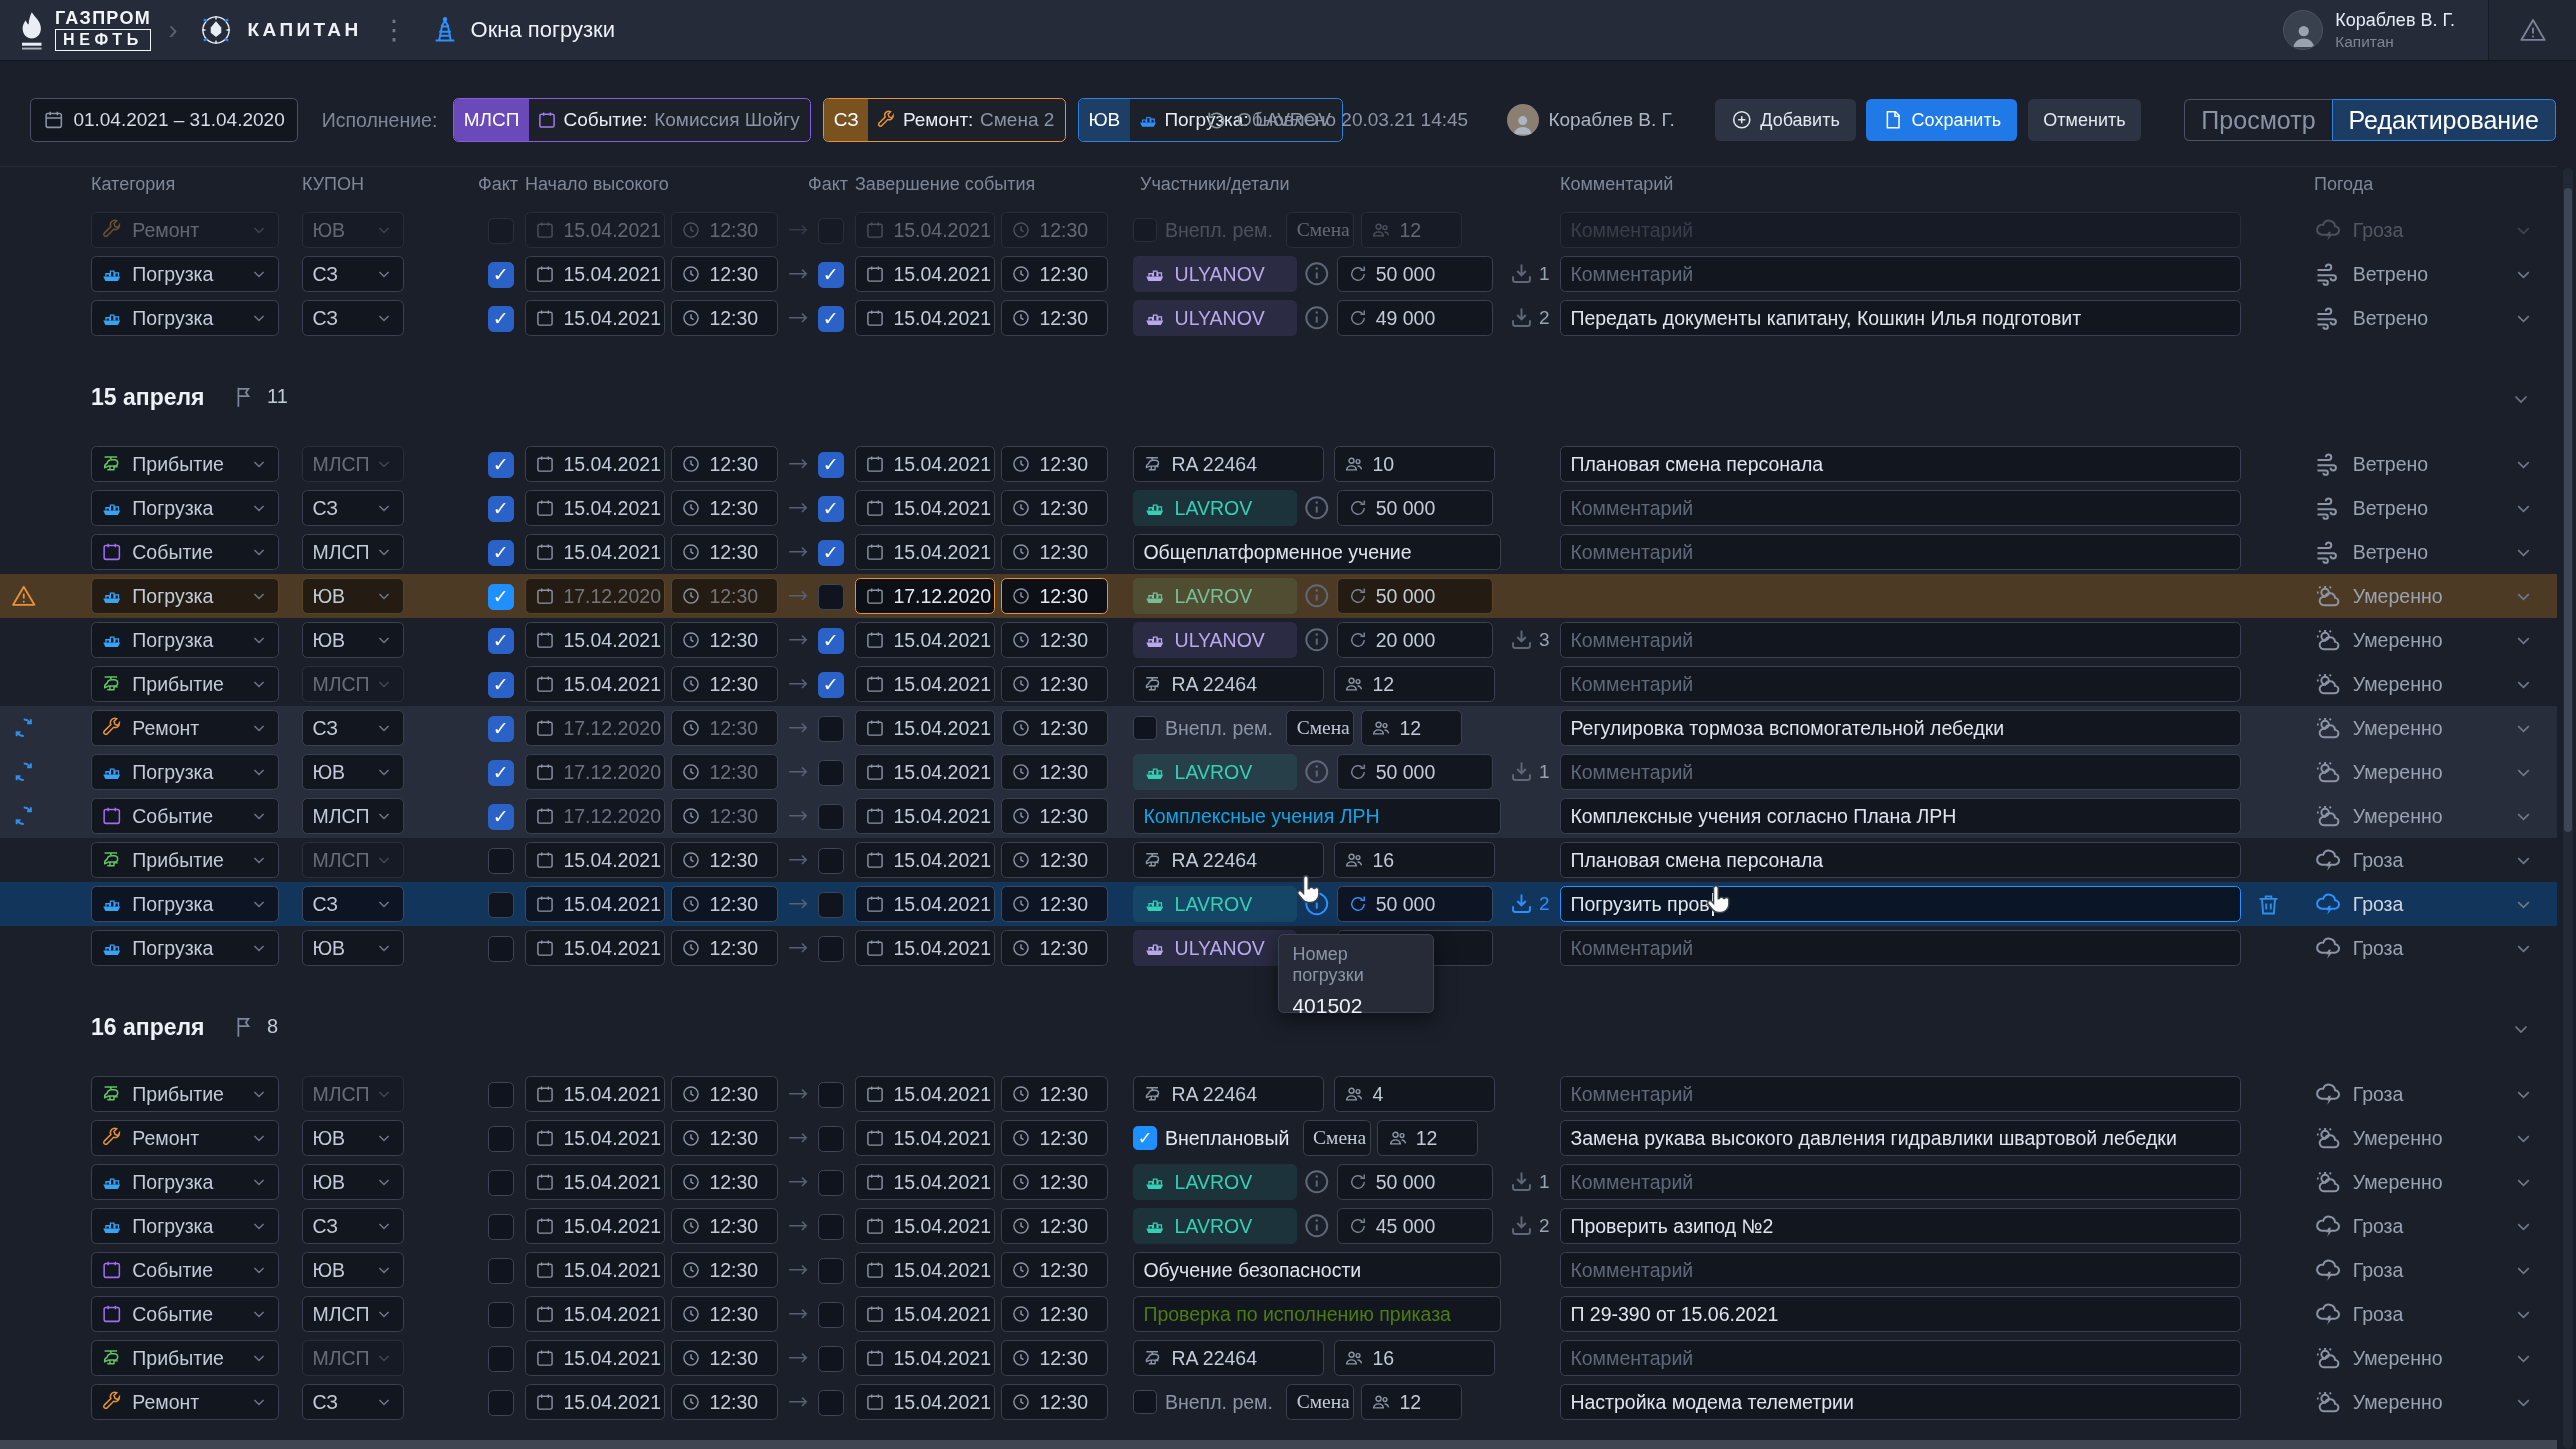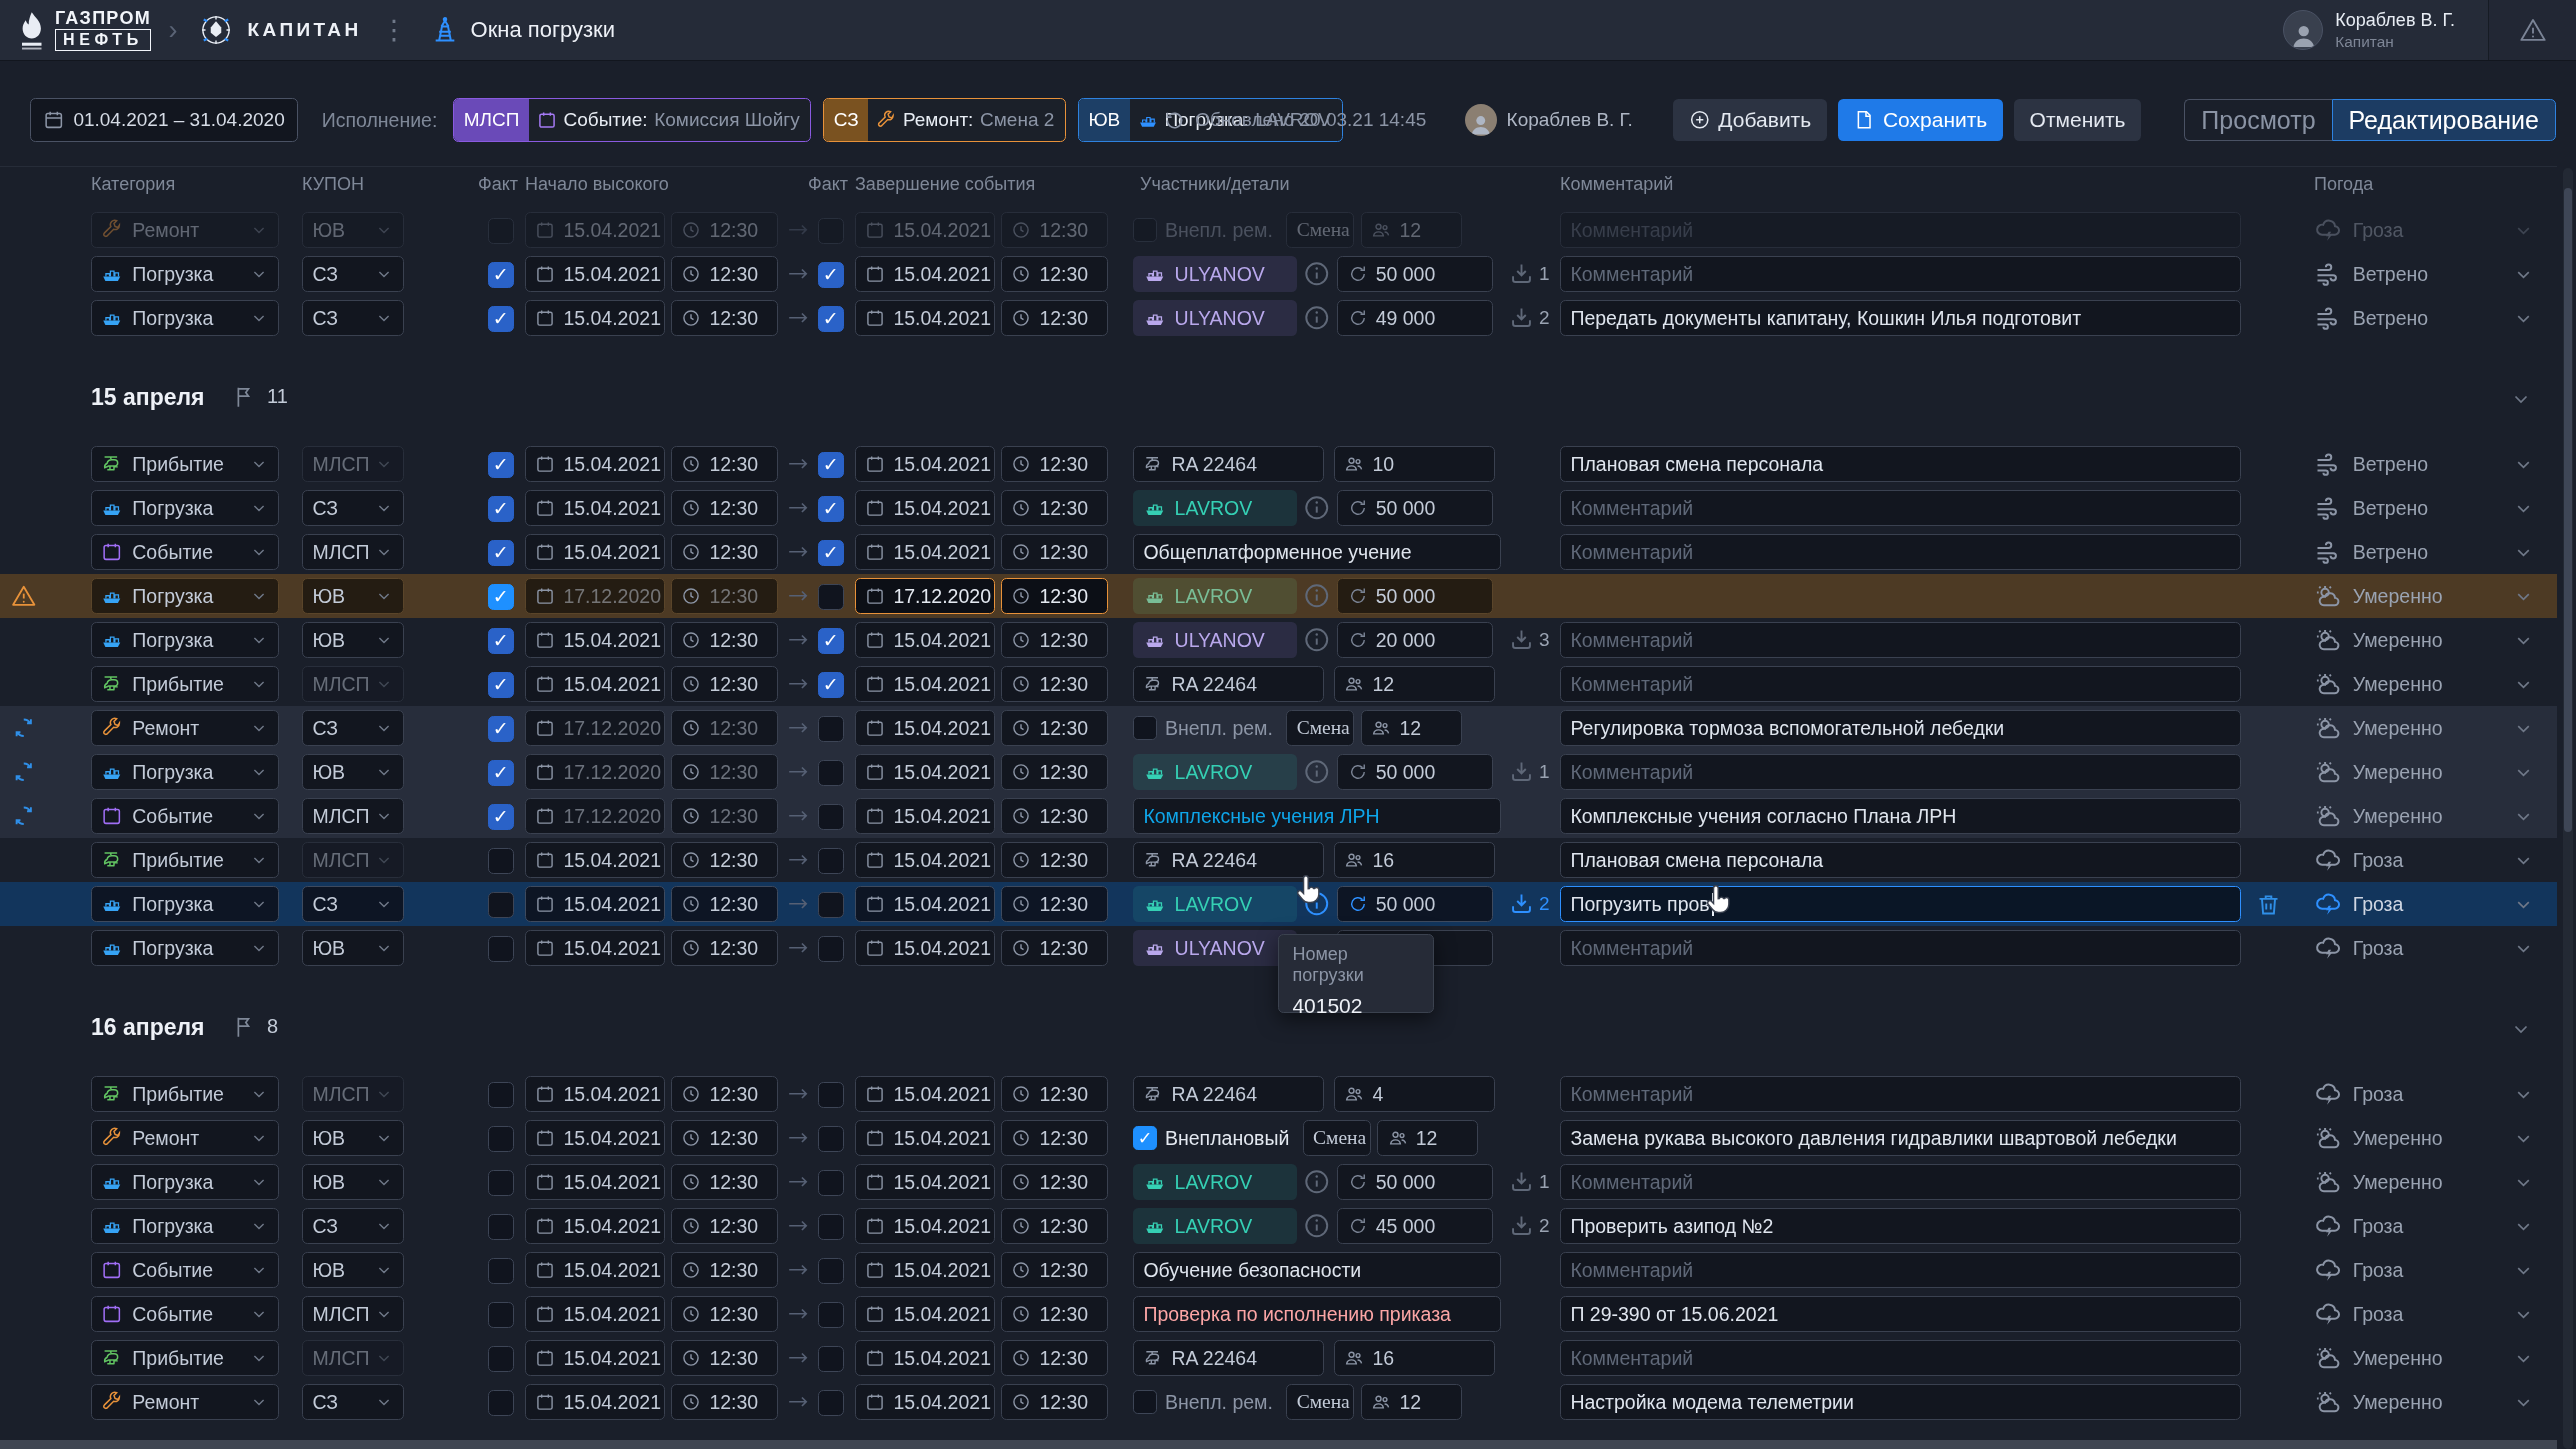--- a/index.html
+++ b/index.html
@@ -50,21 +50,21 @@
   .chip .tval{color:#8c95a6;margin-right:10.7px;}
   .chip.purple{border-color:#8a5ae0;}  .chip.purple .tag{background:#6a4ab8;}  .chip.purple .i{color:#a57af5;}
   .chip.orange{border-color:#e8923a;}  .chip.orange .tag{background:#7a5220;}  .chip.orange .i{color:#e8923a;}
   .chip.blue{border-color:#2e82e0;}    .chip.blue .tag{background:#1d3f66;}    .chip.blue .i{color:#2e90ff;}
   .upd{display:flex;align-items:center;color:#8c95a6;font-size:19px;margin-right:29.5px;}
   .upd .i{width:23px;height:23px;margin-right:9.4px;}
   .tbuser{display:flex;align-items:center;margin-right:29.5px;}
   .av2{width:32px;height:32px;border-radius:50%;background:#8b7f72;overflow:hidden;display:flex;align-items:flex-end;justify-content:center;color:#d8d2c8;}
   .av2 svg{width:25.5px;height:25.5px;}
   .tbuser span{margin-left:9.4px;color:#aeb6c4;font-size:19px;}
-  .btn{display:flex;align-items:center;height:42px;border-radius:5.4px;padding:0 14.8px;font-size:21px;cursor:default;
+  .btn{display:flex;align-items:center;height:42px;border-radius:5.4px;padding:0 14.8px;font-size:18px;cursor:default;
        background:#2c3342;color:#e4e9f1;margin-left:10.7px;border:1.3px solid transparent;box-sizing:border-box;}
   .btn .i{width:21.5px;height:21.5px;margin-right:8px;}
   .btn.primary{background:#1f7ae8;color:#fff;}
   .seg{display:flex;margin-left:43px;}
   .segb{display:flex;align-items:center;height:42px;padding:0 16px;font-size:25px;box-sizing:border-box;}
   .segb.view{border:1.3px solid #4a5264;border-right:none;border-radius:5.4px 0 0 5.4px;color:#8a93a4;}
   .segb.edit{border:1.3px solid #2e82e0;border-radius:0 5.4px 5.4px 0;background:#1c3c63;color:#fff;}
 
   
   .cols{position:absolute;left:0;top:166px;right:19px;height:32px;border-top:1.3px solid #262c38;padding-left:12px;}
@@ -2660,21 +2660,21 @@
           <span class="i ic">
             <svg viewBox="0 0 24 24" fill="none" stroke="currentColor" stroke-width="1.7">
               <circle cx="12" cy="12" r="8.5"></circle>
               <path d="M12 7.5V12l3 2"></path>
             </svg>
           </span>
           <span class="">12:30</span>
         </div>
         <div class="det">
           <div class="f fevent">
-            <span style="color:#fca5a5">Проверка по исполнению приказа</span>
+            <span style="color:#4d7c0f">Проверка по исполнению приказа</span>
           </div>
         </div>
         <div class="f fcom has">
           <span>П 29-390 от 15.06.2021</span>
         </div>
         <div class="wx">
           <span class="i wi">
             <svg viewBox="0 0 24 24" fill="none" stroke="currentColor" stroke-width="1.7">
               <path d="M7 16a4.3 4.3 0 1 1 .9-8.5A5.2 5.2 0 0 1 18 8.7 3.6 3.6 0 0 1 17.6 16z"></path>
               <path d="M12.5 13.5l-2.2 3.8h2.3l-1.4 4 4.4-5.4h-2.4l1.5-2.4z" fill="currentColor" stroke="none"></path>

